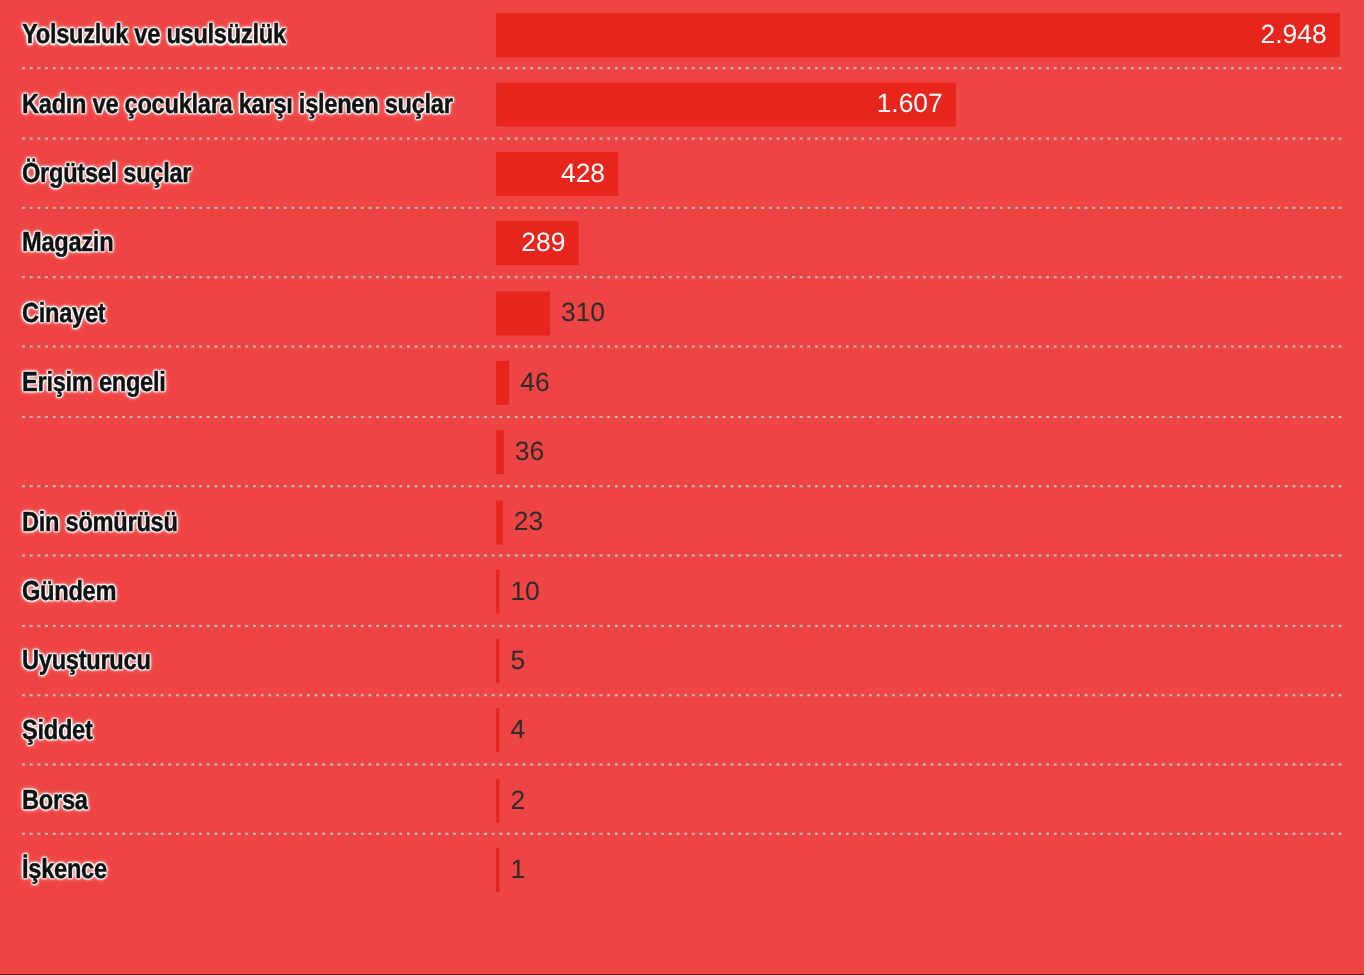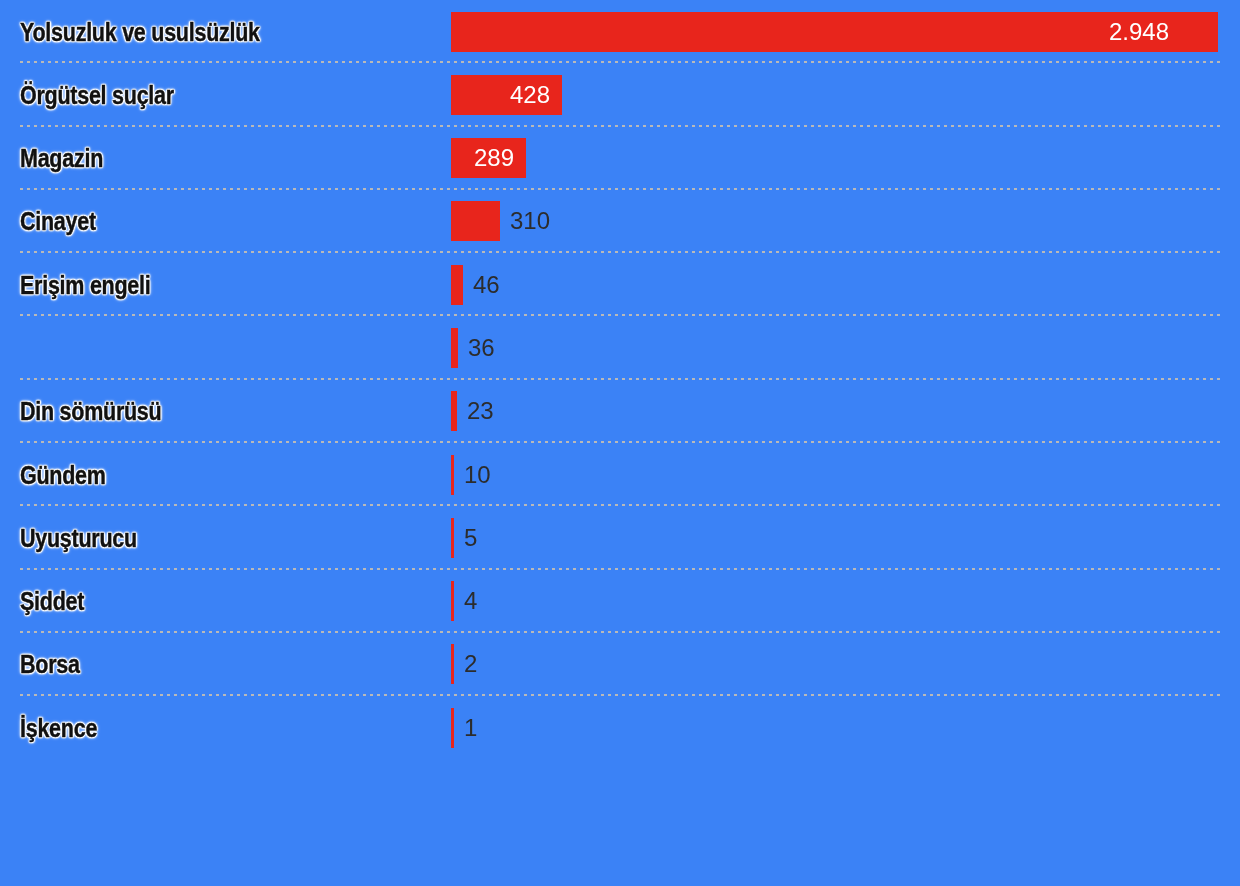--- a/index.html
+++ b/index.html
@@ -12,21 +12,21 @@
     height: 886px;
     overflow: hidden;
     font-family: "Liberation Sans", "DejaVu Sans", sans-serif;
     position: relative;
   }
 
   #chart {
     position: relative;
     width: 1240px;
     height: 886px;
-    background: #3b82f6;
+    background: #ef4444;
   }
 
   .row {
     position: relative;
     width: 1240px;
     height: 62px;
     box-sizing: border-box;
   }
 
   
@@ -99,21 +99,27 @@
     color: #2c2c2c;
   }
 </style>
 </head>
 <body>
 
 <div id="chart">
     <div class="row" style="height: 63.2857px;">
       <div class="bar" style="width: 767px;"></div>
       <div class="label"><span class="label-inner">Yolsuzluk ve usulsüzlük</span></div>
-      <div class="value inside" style="left: 1169px; transform: translate(-100%, -50%);">2.948</div>
+      <div class="value inside" style="left: 1206px; transform: translate(-100%, -50%);">2.948</div>
+      <div class="sep"></div>
+    </div>
+    <div class="row" style="height: 63.2857px;">
+      <div class="bar" style="width: 418px;"></div>
+      <div class="label"><span class="label-inner">Kadın ve çocuklara karşı işlenen suçlar</span></div>
+      <div class="value inside" style="left: 857px; transform: translate(-100%, -50%);">1.607</div>
       <div class="sep"></div>
     </div>
     <div class="row" style="height: 63.2857px;">
       <div class="bar" style="width: 111px;"></div>
       <div class="label"><span class="label-inner">Örgütsel suçlar</span></div>
       <div class="value inside" style="left: 550px; transform: translate(-100%, -50%);">428</div>
       <div class="sep"></div>
     </div>
     <div class="row" style="height: 63.2857px;">
       <div class="bar" style="width: 75px;"></div>

